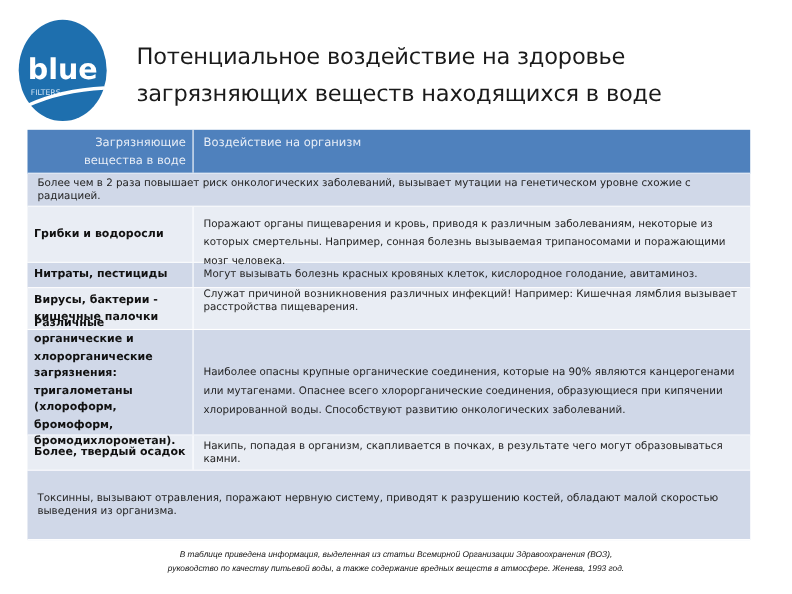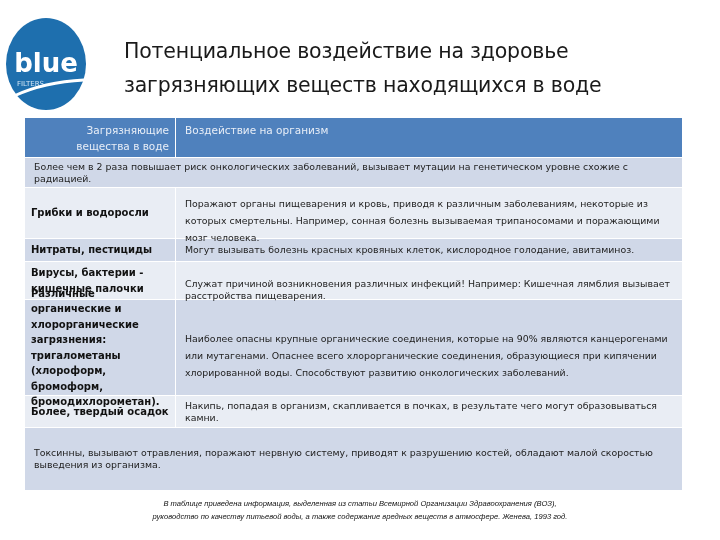--- a/index.html
+++ b/index.html
@@ -1,17 +1,17 @@
 <!DOCTYPE html>
 <html><head>
 <meta charset="utf-8">
 <style>
   html, body { margin:0; padding:0; }
   body { width:720px; height:540px; background:#ffffff; position:relative; overflow:hidden; font-family:"DejaVu Sans", sans-serif; }
-  .logo { position:absolute; left:4px; top:16px; width:84px; height:96px; }
+  .logo { position:absolute; left:15px; top:16px; width:84px; height:96px; }
   .title { position:absolute; left:124px; top:34px; font-family:"DejaVu Sans", sans-serif; font-size:20.5px; line-height:34px; color:#1a1a1a; letter-spacing:-0.2px; }
   .table { position:absolute; left:25px; top:118px; width:657px; border-collapse:collapse; }
   .row { display:flex; width:657px; border-bottom:1px solid #ffffff; box-sizing:border-box; }
   .cell-l { width:151px; flex:none; box-sizing:border-box; padding:0 6px; border-right:1px solid #ffffff; display:flex; align-items:center; font-size:10px; line-height:15.5px; color:#111; font-weight:bold; }
   .cell-r { flex:1; box-sizing:border-box; padding:0 9px; display:flex; align-items:center; font-size:9.4px; line-height:12px; color:#222; }
   .head { background:#4f81bd; height:40px; }
   .head .cell-l { color:#e8eef7; font-weight:normal; font-size:10.5px; line-height:16px; align-items:flex-start; padding-top:4px;text-align:right; }
   .head .cell-r { color:#e8eef7; font-size:10.5px; align-items:flex-start; padding-top:6px; }
   .dark { background:#d0d8e8; }
   .light { background:#e9edf4; }
@@ -46,21 +46,21 @@
   <div class="row light tall" style="height:51px">
     <div class="cell-l">Грибки и водоросли</div>
     <div class="cell-r">Поражают органы пищеварения и кровь, приводя к различным заболеваниям, некоторые из которых смертельны. Например, сонная болезнь вызываемая трипаносомами и поражающими мозг человека.</div>
   </div>
   <div class="row dark" style="height:23px">
     <div class="cell-l">Нитраты, пестициды</div>
     <div class="cell-r">Могут вызывать болезнь красных кровяных клеток, кислородное голодание, авитаминоз.</div>
   </div>
   <div class="row light" style="height:38px">
     <div class="cell-l">Вирусы, бактерии - кишечные палочки</div>
-    <div class="cell-r" style="align-items:flex-start;padding-top:16px">Служат причиной возникновения различных инфекций! Например: Кишечная лямблия вызывает расстройства пищеварения.</div>
+    <div class="cell-r" style="align-items:flex-start;padding-top:0">Служат причиной возникновения различных инфекций! Например: Кишечная лямблия вызывает расстройства пищеварения.</div>
   </div>
   <div class="row dark tall" style="height:96px">
     <div class="cell-l">Различные органические и хлорорганические загрязнения: тригалометаны (хлороформ, бромоформ, бромодихлорометан).</div>
     <div class="cell-r">Наиболее опасны крупные органические соединения, которые на 90% являются канцерогенами или мутагенами. Опаснее всего хлорорганические соединения, образующиеся при кипячении хлорированной воды. Способствуют развитию онкологических заболеваний.</div>
   </div>
   <div class="row light" style="height:32px">
     <div class="cell-l">Более, твердый осадок</div>
     <div class="cell-r">Накипь, попадая в организм, скапливается в почках, в результате чего могут образовываться камни.</div>
   </div>
   <div class="row dark" style="height:63px">

